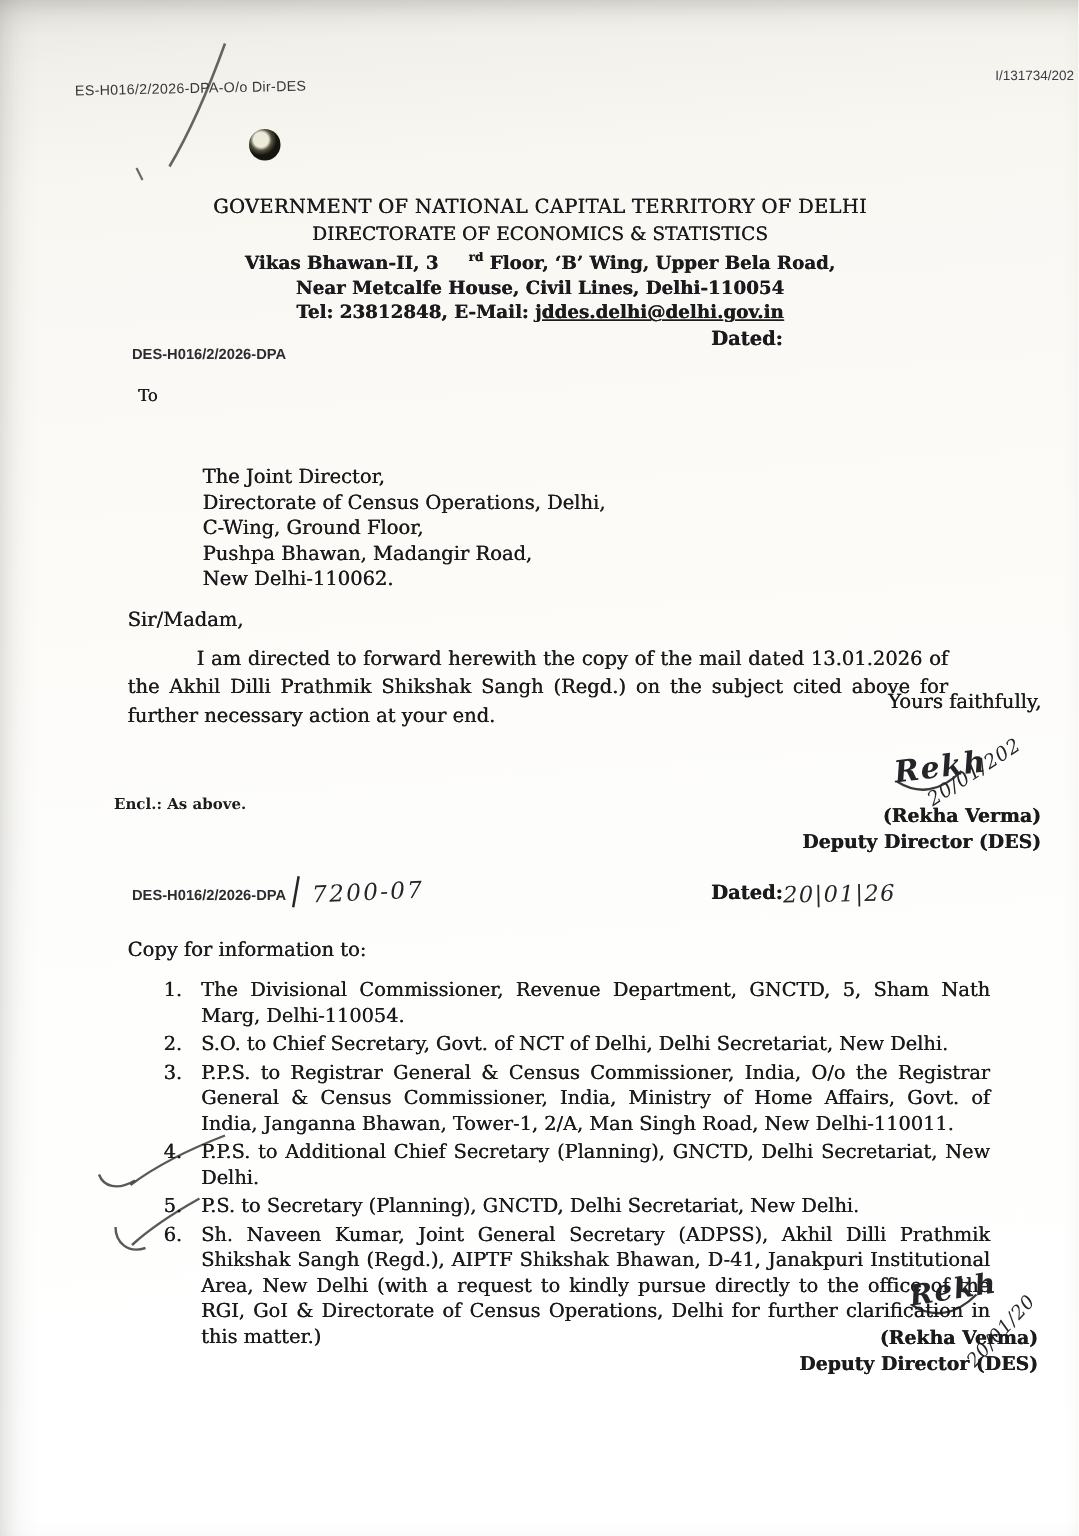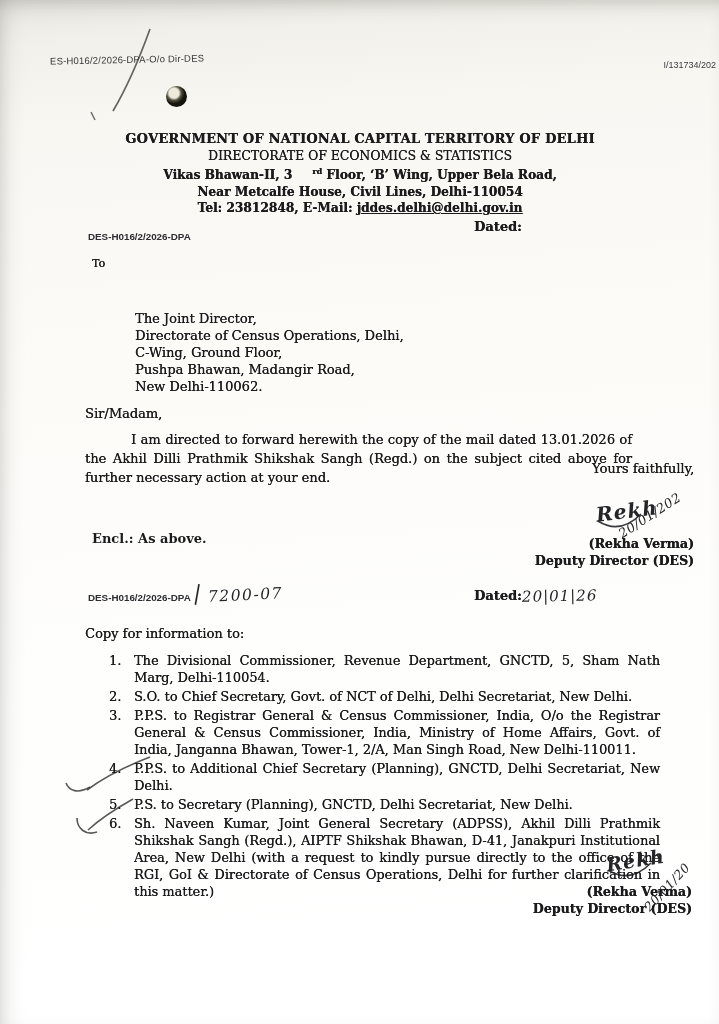--- a/index.html
+++ b/index.html
@@ -8,43 +8,43 @@
     background:linear-gradient(176deg,#e8e6e1 0px,#f2f0ea 45px,#f8f7f2 130px,#fcfbf8 380px,#fefefd 700px,#ffffff 1024px);
     box-shadow:inset 16px 0 26px -18px rgba(70,68,60,.28), inset 0 14px 22px -14px rgba(70,68,60,.30);
     font-family:"DejaVu Serif","Liberation Serif",serif;
     color:#1b1b1d;
   }
   .abs{position:absolute;}
   .ink{text-shadow:0.25px 0 0 currentColor;}
   .bold{font-weight:bold;}
   .sans{font-family:"Liberation Sans","DejaVu Sans",sans-serif;}
   .tl-ref{left:50px;top:54px;font-size:9.5px;color:#37363a;transform:rotate(-1.2deg);letter-spacing:.2px;}
-  .tr-ref{right:3px;top:60px;font-size:9px;color:#3c3b40;}
+  .tr-ref{right:3px;top:45px;font-size:9px;color:#3c3b40;}
   .punch-dot{
     left:166px;top:86px;width:21px;height:21px;border-radius:50%;
     background:radial-gradient(circle at 38% 34%, #eceadb 0 26%, #55523f 38%, #15150d 55%);
   }
   .letterhead{left:120px;top:131px;width:480px;text-align:center;line-height:15.5px;}
-  .lh1{font-size:13px;font-weight:bold;letter-spacing:.2px;}
+  .lh1{font-size:13px;font-weight:normal;letter-spacing:.2px;}
   .lh2{font-size:12.4px;font-weight:normal;margin-top:1px;}
   .lh3{font-size:12.2px;font-weight:bold;margin-top:1px;}
   .sup{vertical-align:super;font-size:8px;margin-left:20px;}
   .email{text-decoration:underline;}
   .ref1-no{left:88px;top:231px;font-size:9.8px;font-weight:bold;color:#2c2b30;}
   .dated1{left:474px;top:219px;font-size:13px;font-weight:bold;}
   .to{left:92px;top:257px;font-size:11px;}
   .recipient{left:135px;top:286px;font-size:13px;line-height:17px;margin-top:24px;}
   .subject{left:85px;top:379px;font-size:12.8px;font-weight:bold;width:560px;}
   .salutation{left:85px;top:406px;font-size:13px;}
   .body-par{left:85px;top:430px;width:547px;font-size:13px;line-height:19px;text-align:justify;text-indent:46px;margin:0;}
   .closing{left:592px;top:461px;font-size:13px;}
   .hand{font-family:"DejaVu Serif","Liberation Serif",serif;font-style:italic;color:#242429;}
   .sign-hand1{left:596px;top:499px;font-size:20px;font-weight:bold;transform:rotate(-7deg);letter-spacing:1px;}
   .sign-date1{left:624px;top:526px;font-size:13px;transform:rotate(-33deg);transform-origin:left bottom;letter-spacing:.5px;}
-  .encl{left:92px;top:531px;font-size:13px;font-weight:bold;}
+  .encl{left:76px;top:531px;font-size:10px;font-weight:bold;}
   .sig-block{width:210px;text-align:right;font-size:12.6px;line-height:16.5px;}
   .sig1{left:484px;top:536px;}
   .sig2{left:482px;top:884px;}
   .ref2-no{left:88px;top:592px;font-size:9.8px;font-weight:bold;color:#2c2b30;}
   .ref2-bar{left:194px;top:581px;font-size:21px;transform:rotate(10deg);}
   .ref2-num{left:208px;top:586px;font-size:15.5px;transform:rotate(-2.5deg);letter-spacing:1.5px;}
   .dated2{left:474px;top:588px;font-size:13px;font-weight:bold;}
   .dated2-date{left:522px;top:587px;font-size:15px;letter-spacing:1px;transform:rotate(-1deg);}
   .copy-label{left:85px;top:626px;font-size:13px;}
   .copy-list{left:108px;top:652px;width:552px;font-size:12.9px;line-height:17px;}

